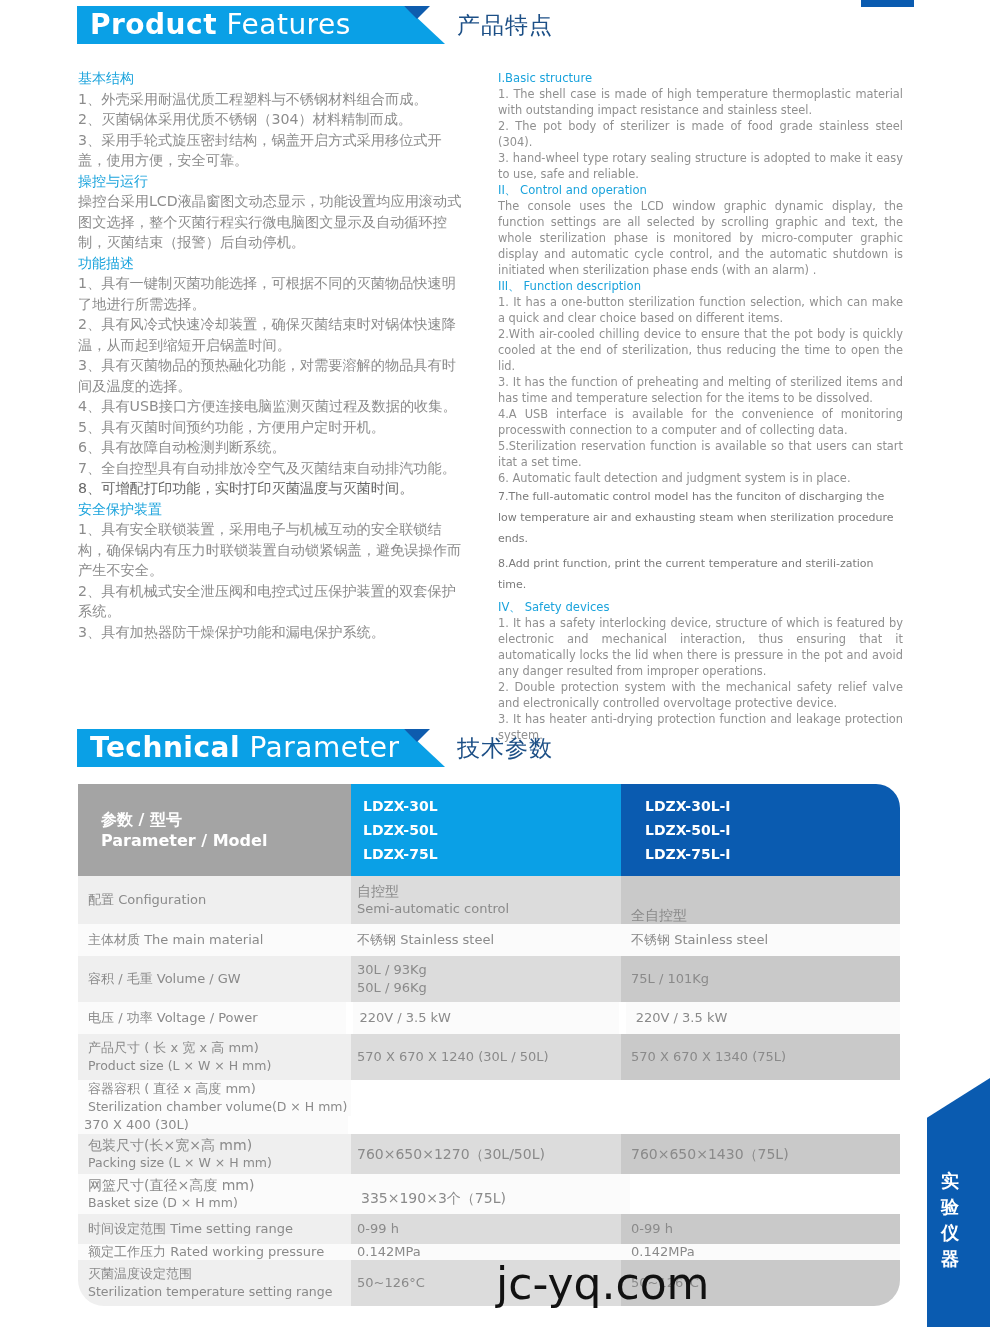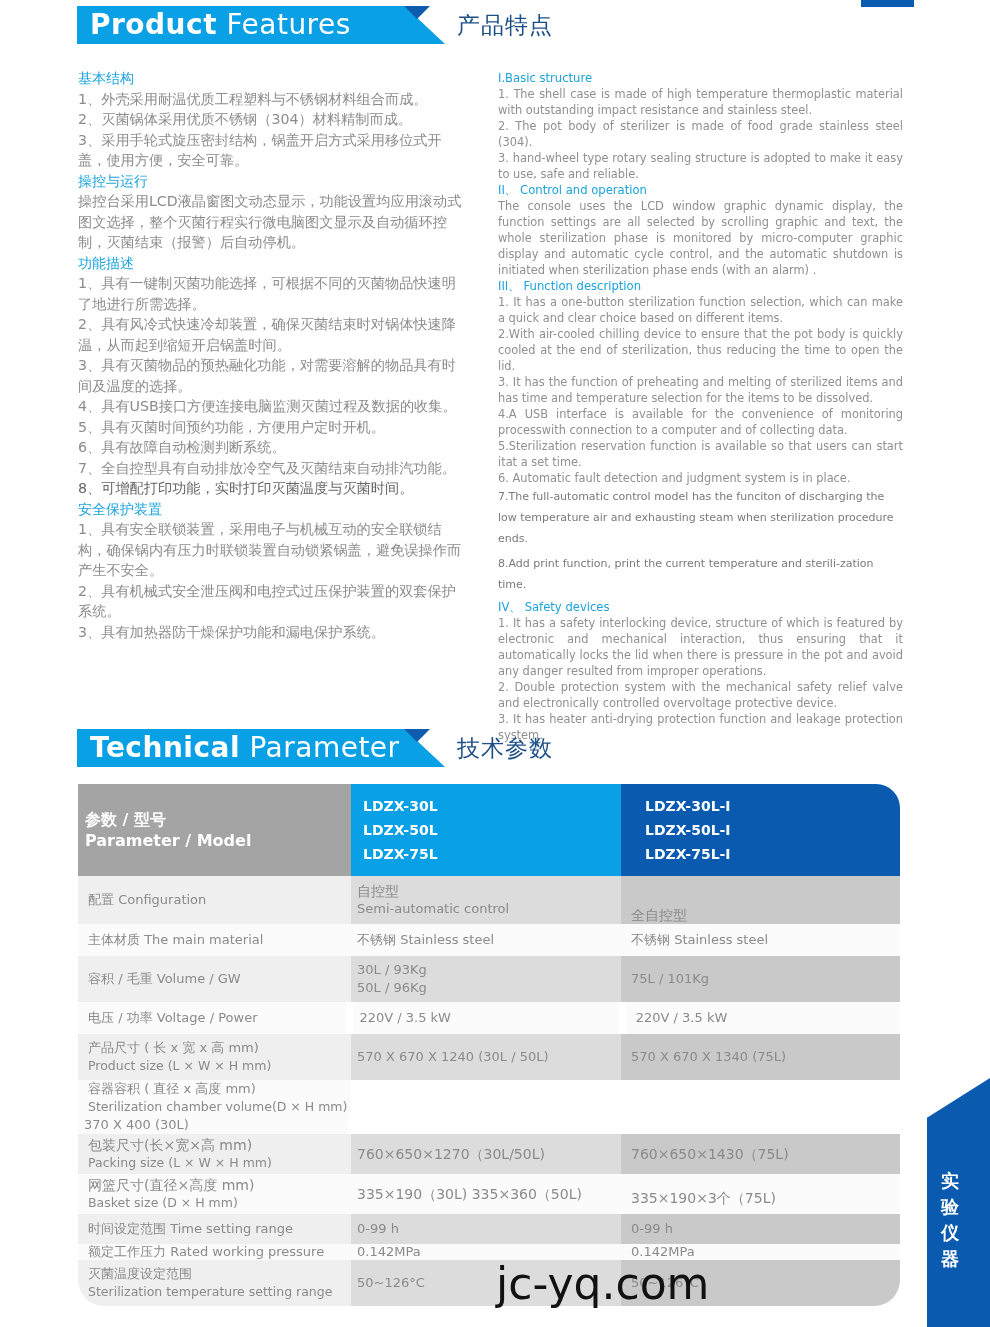--- a/index.html
+++ b/index.html
@@ -30,21 +30,21 @@
   .en-col .tall { line-height: 21px; color: #7a7a7a; font-size: 11px; }
   .en-col .gap { margin-top: 4px; }
 
   
   .table { position: absolute; left: 78px; top: 784px; width: 822px; border-radius: 0 24px 26px 26px; overflow: hidden; }
   .trow { display: flex; width: 100%; }
   .tcell { font-size: 13px; color: #8a8a8a; display: flex; flex-direction: column; justify-content: center; line-height: 18px; }
   .c0 { width: 273px; padding-left: 10px; }
   .c1 { width: 270px; padding-left: 6px; }
   .c2 { width: 279px; padding-left: 10px; }
-  .thead .c0 { background: #a4a4a4; color: #ffffff; font-size: 16px; font-weight: bold; line-height: 21px; padding-left: 7px; }
+  .thead .c0 { background: #a4a4a4; color: #ffffff; font-size: 16px; font-weight: bold; line-height: 21px; padding-left: 23px; }
   .thead .c1 { background: #0aa0e6; color: #ffffff; font-weight: bold; font-size: 14px; line-height: 24px; padding-left: 12px; }
   .thead .c2 { background: #0a5bb0; color: #ffffff; font-weight: bold; font-size: 14px; line-height: 24px; padding-left: 24px; }
   .thead { height: 92px; }
 
   .shade .c0 { background: #efefef; }
   .shade .c1 { background: #dcdcdc; }
   .shade .c2 { background: #c9c9c9; }
   .plain .c0, .plain .c1, .plain .c2 { background: #fbfbfb; }
   .sub { font-size: 12.5px; }
 
@@ -224,23 +224,20 @@
     <div class="tcell c2">
         <span style="font-size:14px;">760×650×1430（75L)</span>
       </div>
   </div>
 
   <div class="trow plain" style="height:40px;">
     <div class="tcell c0">
         <span style="font-size:14px;">网篮尺寸(直径×高度  mm)</span>
         <span class="sub">Basket size (D × H mm)</span>
       </div>
-    <div class="tcell c1">
-        <span style="font-size:14px;">335×190（30L) 335×360（50L)</span>
-      </div>
     <div class="tcell c2" style="justify-content:center;padding-top:8px;">
         <span style="font-size:14px;">335×190×3个（75L)</span>
       </div>
   </div>
 
   <div class="trow shade" style="height:30px;">
     <div class="tcell c0">
         <span>时间设定范围  Time setting range</span>
       </div>
     <div class="tcell c1">

